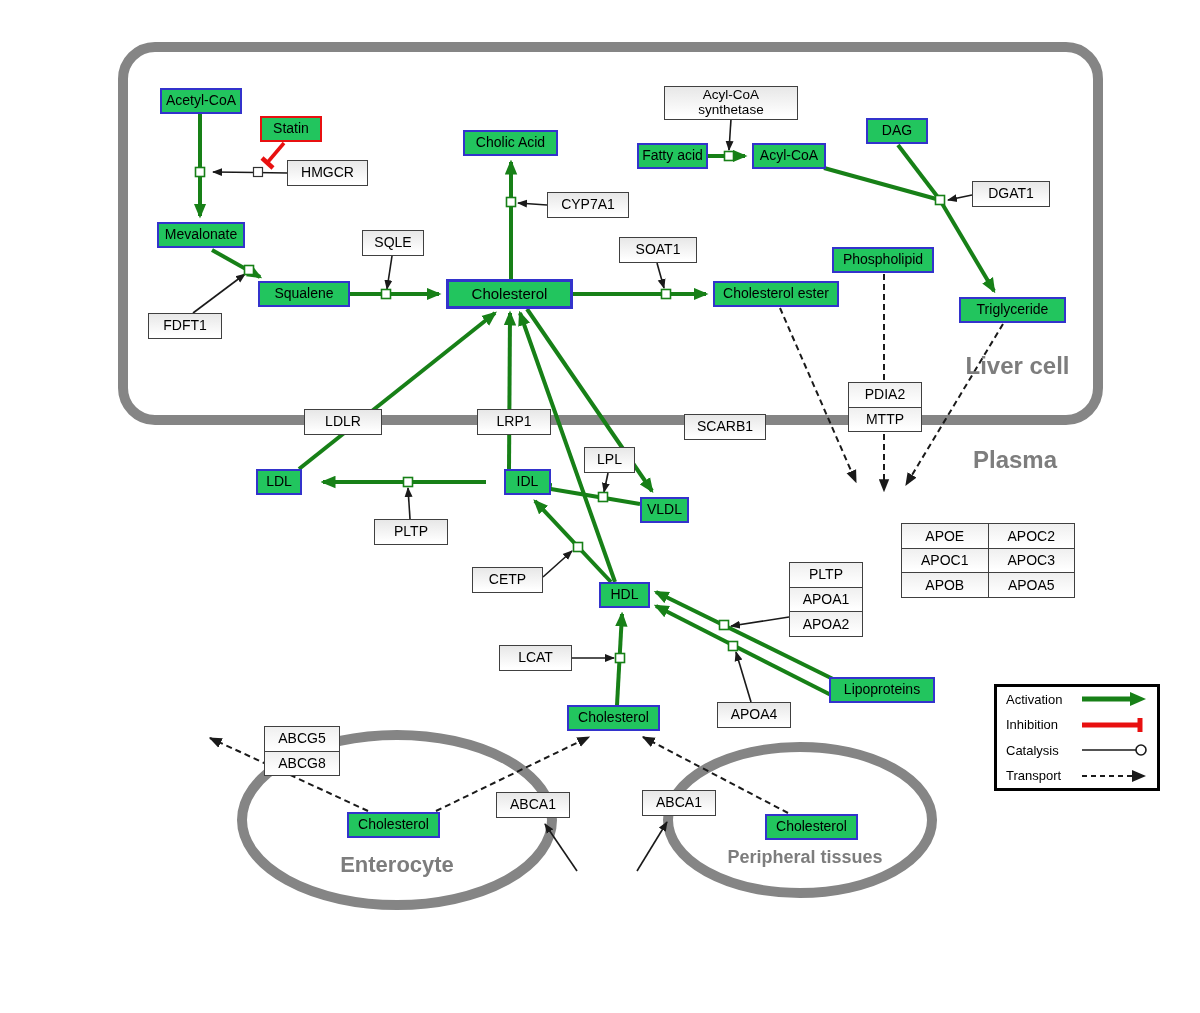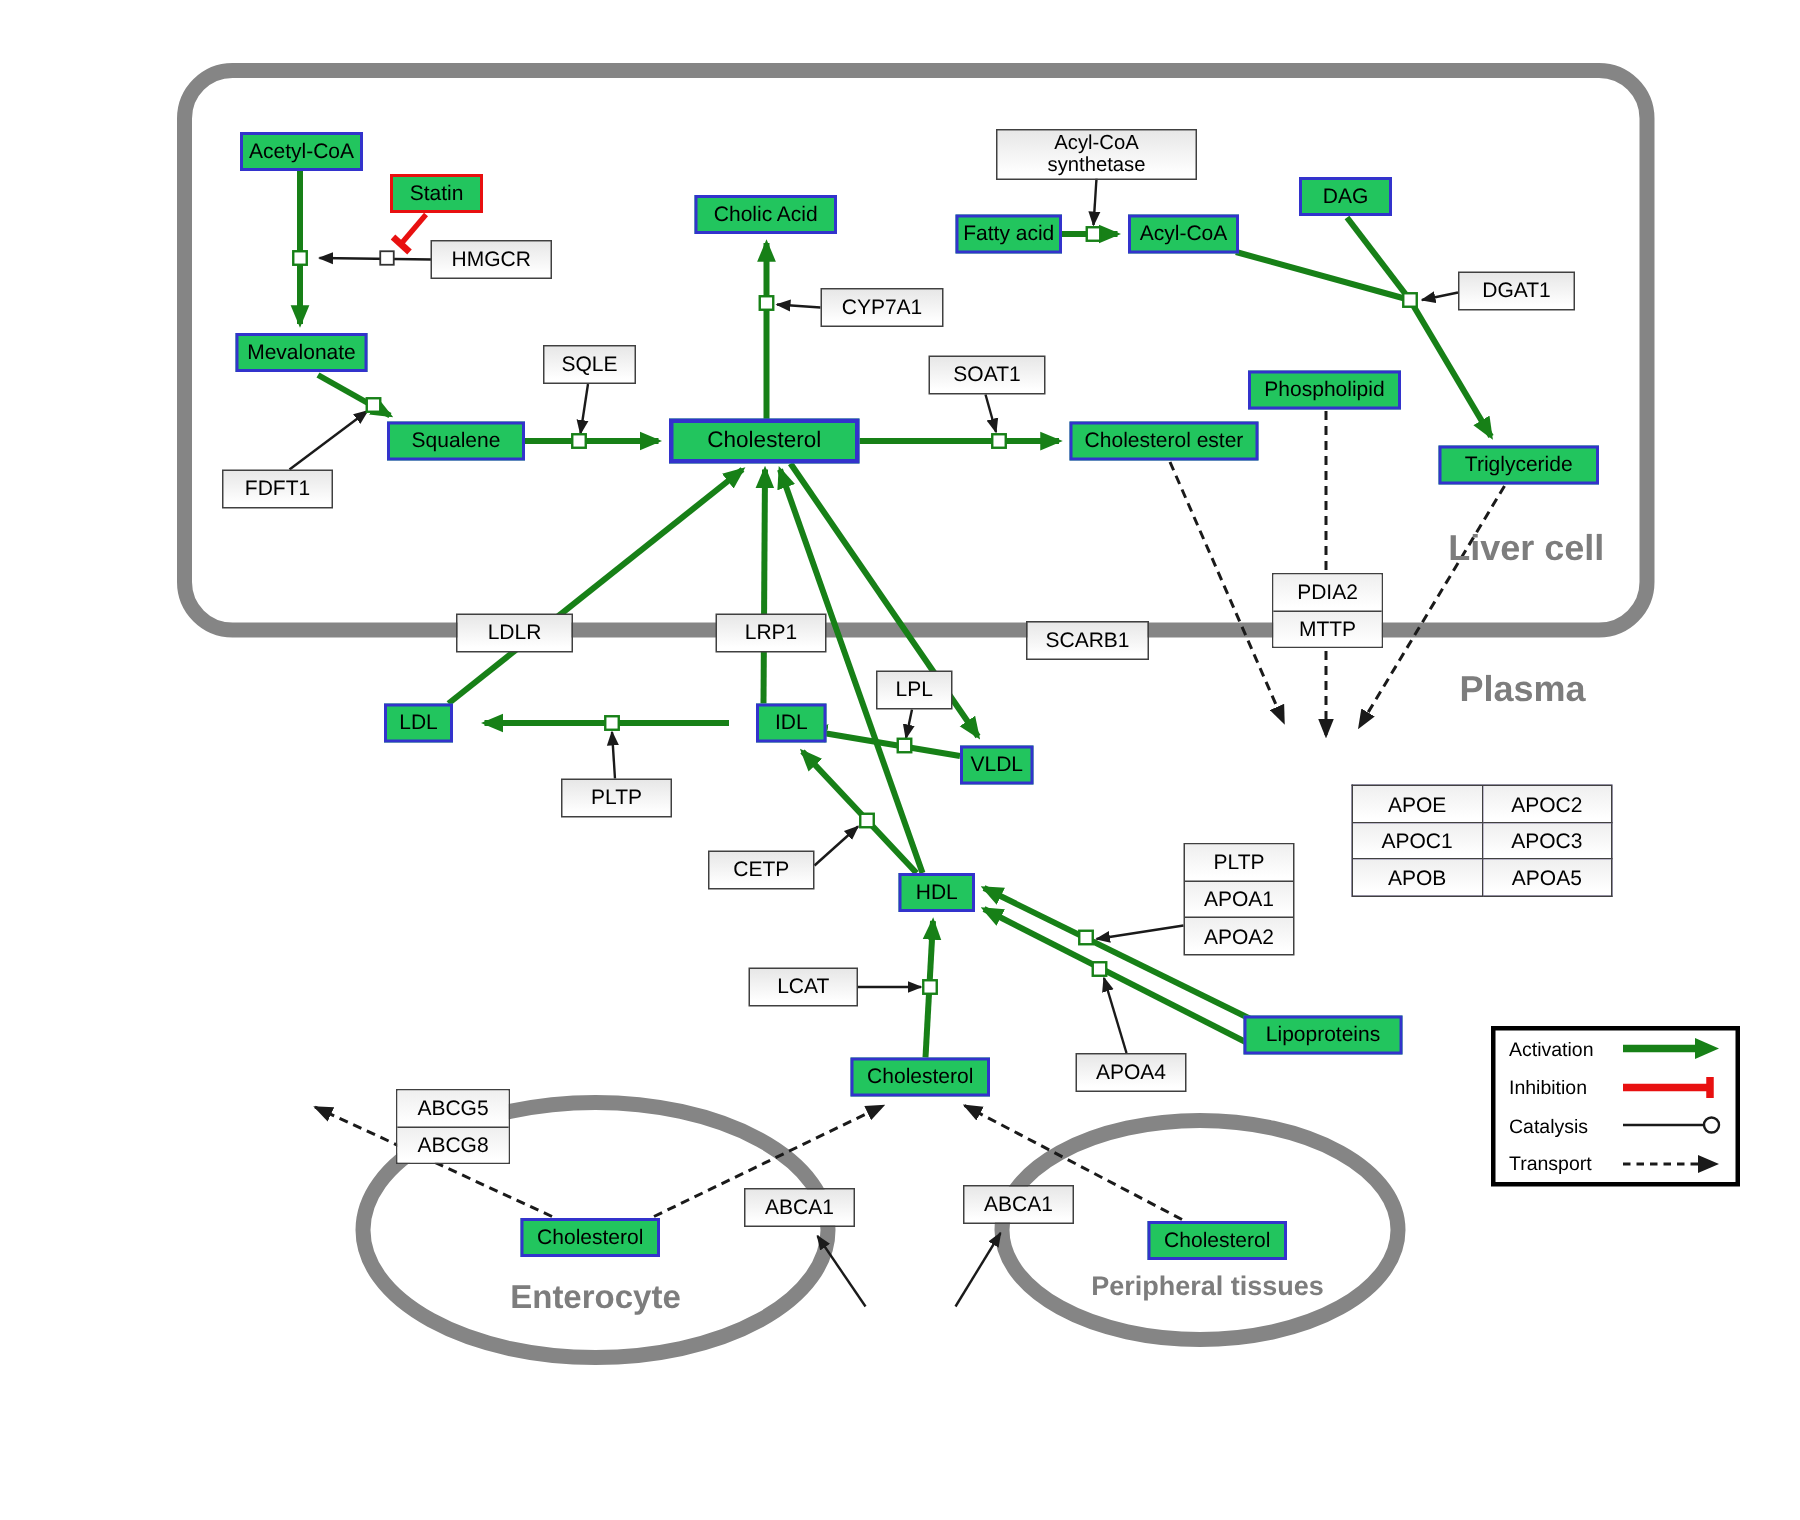--- a/index.html
+++ b/index.html
@@ -11,21 +11,21 @@
         font-size:14px;line-height:1.08;background:#22c55e;text-align:center;white-space:nowrap}
   .met{border:2px solid #3333cc}
   .met-bold{border-width:3px;font-size:15px}
   .statin{border:2px solid #e81010}
   .gene{border:1px solid #404040;background:linear-gradient(180deg,#e7e7e7 0%,#ffffff 90%)}
   .stack{flex-direction:column;align-items:stretch;padding:0}
   .stack .row{flex:1;display:flex;align-items:center;justify-content:center;border-top:1px solid #404040;
               background:linear-gradient(180deg,#efefef 0%,#ffffff 90%)}
   .stack .row:first-child{border-top:none}
   .apo-table{position:absolute;z-index:2;display:grid;grid-template-columns:1fr 1fr;grid-template-rows:1fr 1fr 1fr;
-             border-top:1px solid #404040;border-left:1px solid #404040;background:#c4b5fd}
+             border-top:1px solid #404040;border-left:1px solid #404040;background:#be185d}
   .apo-cell{display:flex;align-items:center;justify-content:center;font-size:14px;
             border-right:1px solid #404040;border-bottom:1px solid #404040;
             background:linear-gradient(180deg,#efefef 0%,#ffffff 90%)}
   .complabel{position:absolute;z-index:2;font-weight:bold;color:#7d7d7d;text-align:center}
   .legend{position:absolute;left:994px;top:684px;width:166px;height:107px;border:3px solid #000;
           background:#fff;z-index:3;display:flex;flex-direction:column;justify-content:space-between;padding:4px 9px}
   .lrow{display:flex;align-items:center;justify-content:space-between}
   .lrow span{font-size:13px}
 </style>
 </head>

